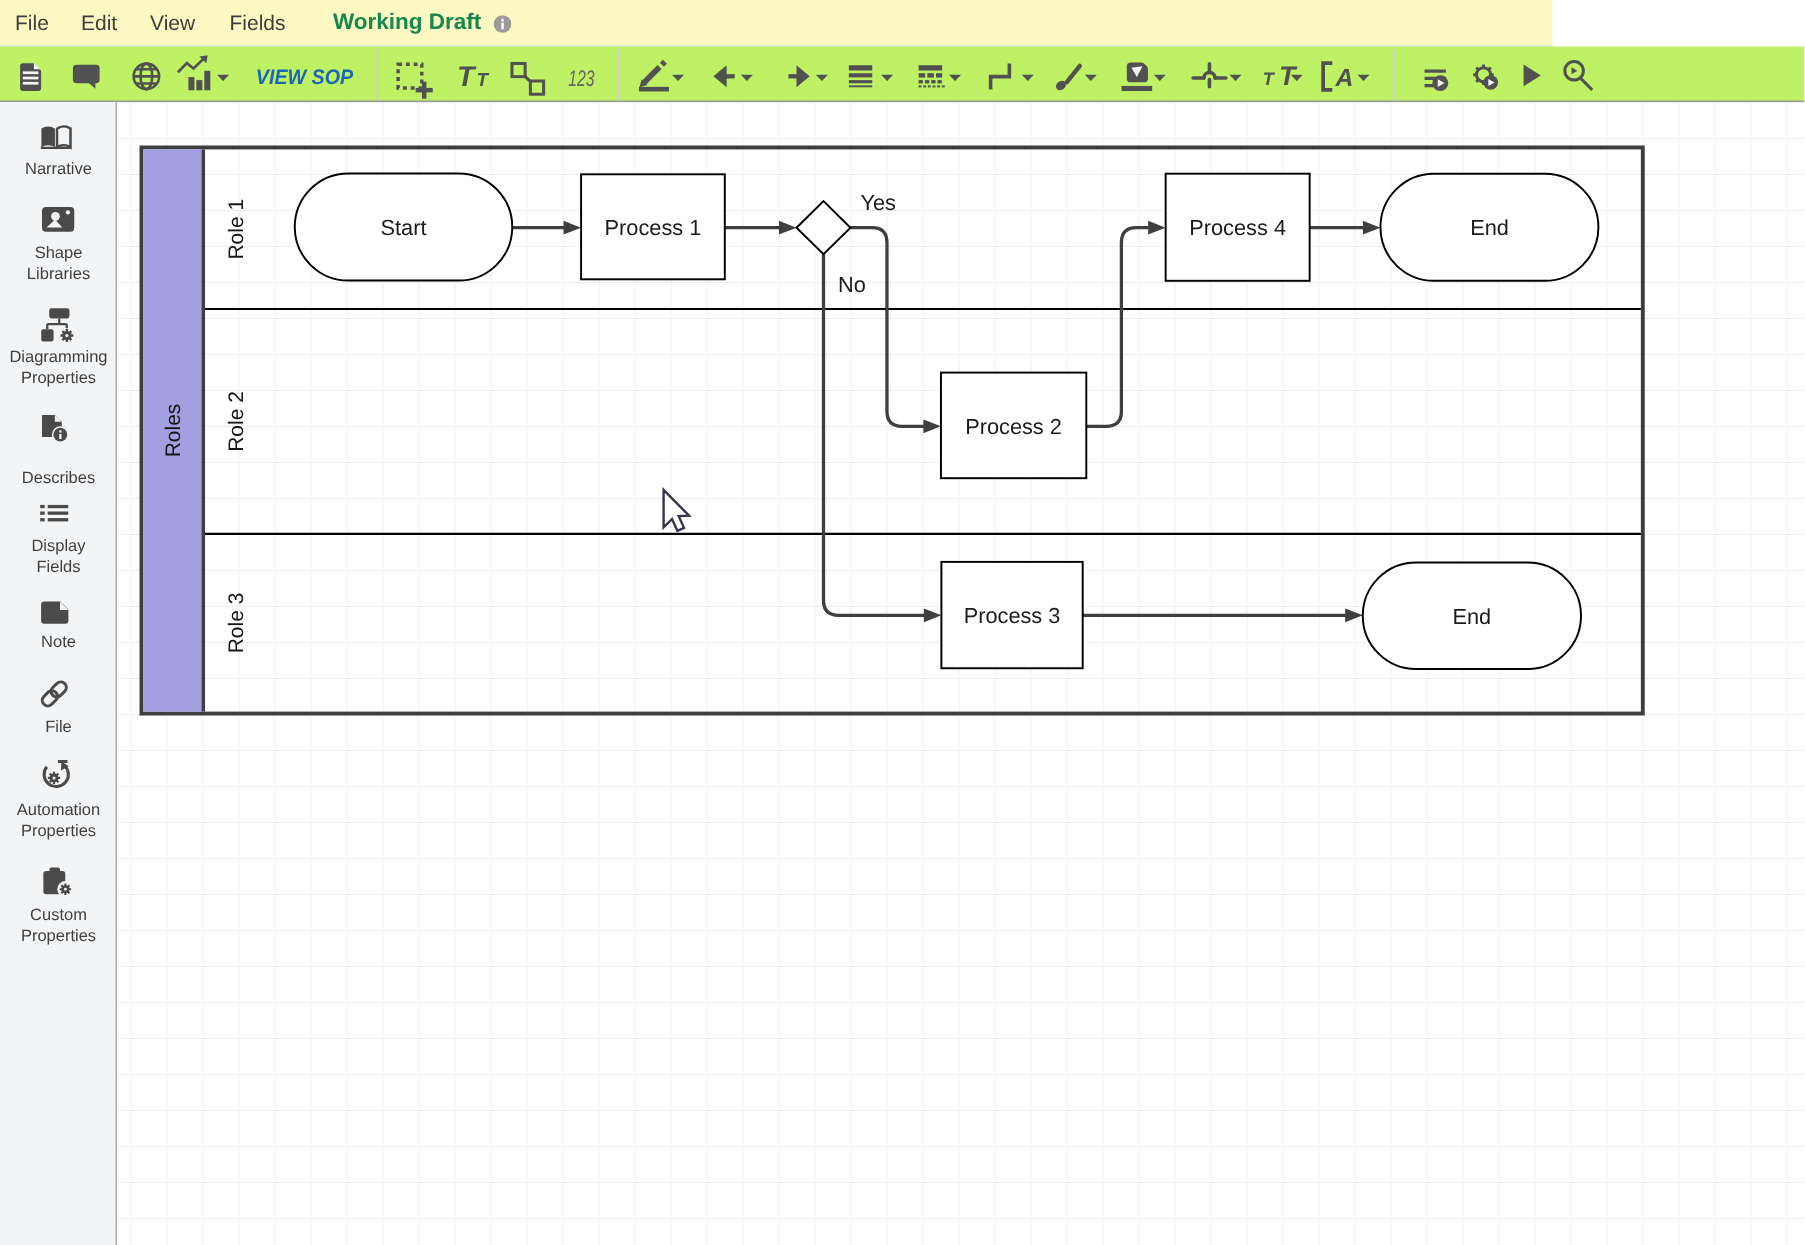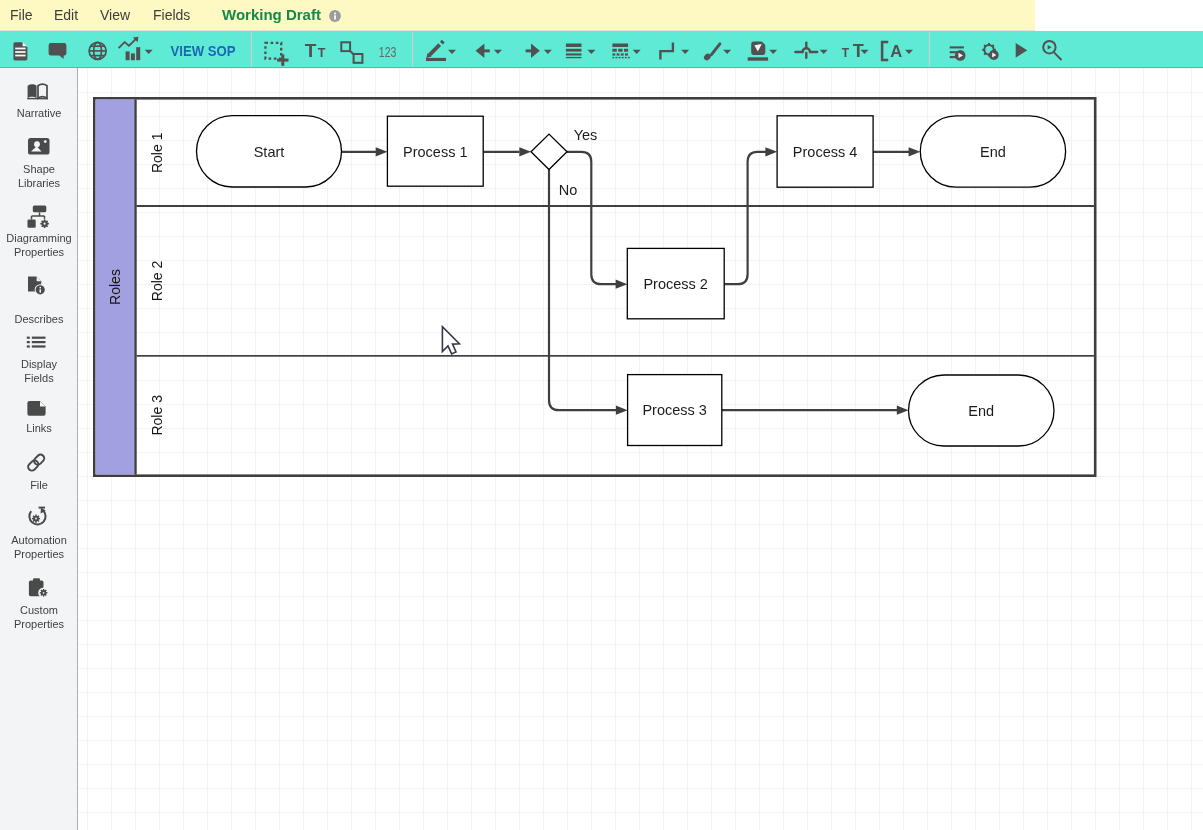--- a/index.html
+++ b/index.html
@@ -1,20 +1,20 @@
 <!DOCTYPE html>
 <html><head>
 <meta charset="utf-8">
 <style>
 * { margin:0; padding:0; box-sizing:border-box; }
 html,body { width:1203px; height:830px; overflow:hidden; font-family:"Liberation Sans", sans-serif; background:#fff; }
 #app { position:relative; width:1203px; height:830px; }
 #menubar { position:absolute; left:0; top:0; width:1035px; height:31px; background:#fef9c3; border-bottom:1px solid #e2e2e2; }
 #menubar span { position:absolute; top:7px; font-size:14px; color:#3d3d3d; }
-#toolbar { position:absolute; left:0; top:31px; width:1203px; height:37px; background:#5eead4; border-bottom:1.5px solid #9b9b9b; }
+#toolbar { position:absolute; left:0; top:31px; width:1203px; height:37px; background:#bef264; border-bottom:1.5px solid #9b9b9b;font-style:italic; }
 #sidebar { position:absolute; left:0; top:68px; width:78px; height:762px; background:#f3f4f6; border-right:1px solid #abaeb3; }
 #canvas { position:absolute; left:78px; top:68px; width:1125px; height:762px; background:#ffffff; }
 .sblabel { position:absolute; width:78px; text-align:center; font-size:11px; color:#3f3f3f; line-height:14px; }
 </style>
 </head>
 <body>
 <div id="app">
   <div id="menubar">
     <span style="left:10px">File</span>
     <span style="left:54px">Edit</span>
@@ -261,21 +261,21 @@
           </g>
           <circle cx="43.6" cy="592.8" r="0.9" fill="#f3f4f6"></circle>
         </g>
       </g>
     </svg>
     <div class="sblabel" style="top:38px">Narrative</div>
     <div class="sblabel" style="top:94px">Shape<br>Libraries</div>
     <div class="sblabel" style="top:163px">Diagramming<br>Properties</div>
     <div class="sblabel" style="top:244px">Describes</div>
     <div class="sblabel" style="top:289px">Display<br>Fields</div>
-    <div class="sblabel" style="top:353px">Links</div>
+    <div class="sblabel" style="top:353px">Note</div>
     <div class="sblabel" style="top:410px">File</div>
     <div class="sblabel" style="top:465px">Automation<br>Properties</div>
     <div class="sblabel" style="top:535px">Custom<br>Properties</div>
   </div>
   <div id="canvas">
     <svg width="1125" height="762" viewBox="78 68 1125 762">
       <defs>
         <pattern id="grid" width="24" height="24" x="15" y="20" patternUnits="userSpaceOnUse">
           <path d="M24 0 H0 V24" fill="none" stroke="#e7e8e9" stroke-width="1"></path>
         </pattern>

